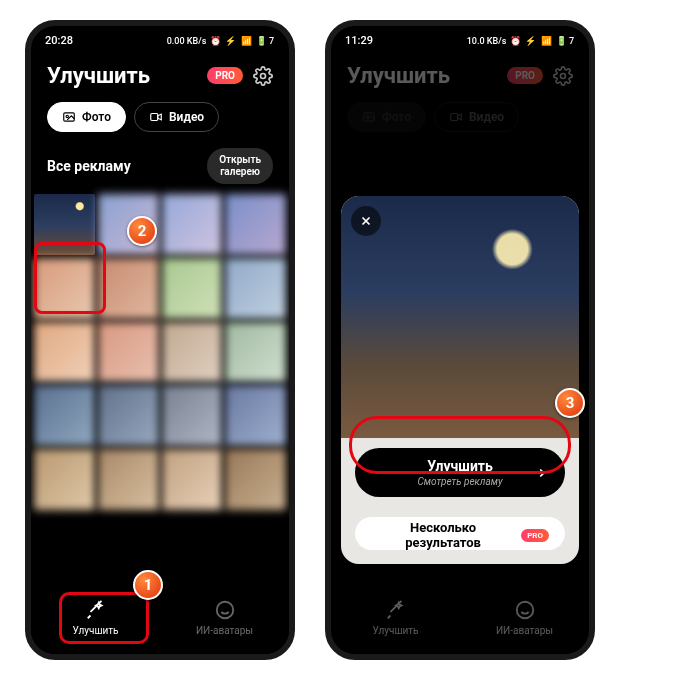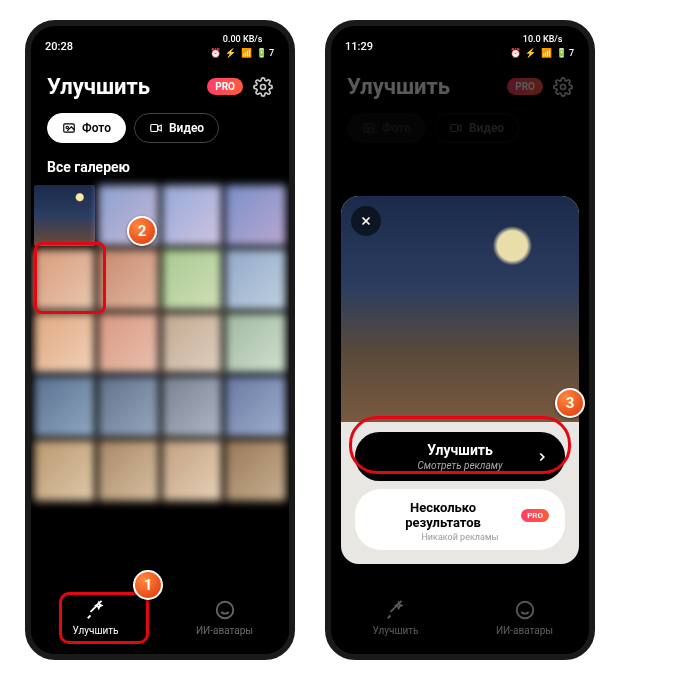--- a/index.html
+++ b/index.html
@@ -17,21 +17,21 @@
     position: relative;
     overflow: hidden;
     color: #fff;
   }
   
   .status {
     display: flex; justify-content: space-between;
     padding: 8px 14px 4px; font-size: 11px; font-weight: 500;
     align-items: center;
   }
-  .status-right { display: flex; gap: 4px; align-items: center; font-size: 9px; flex-direction: column; }
+  .status-right { display: flex; gap: 4px; align-items: center; font-size: 9px; }
   .status-icons { letter-spacing: 1px; }
   
   .header {
     display: flex; align-items: center; justify-content: space-between;
     padding: 12px 16px 8px;
   }
   .title { font-size: 22px; font-weight: 700; }
   .header-right { display: flex; align-items: center; gap: 10px; }
   .pro-badge {
     background: linear-gradient(90deg,#ff3d6b,#ff5c38);
@@ -132,21 +132,21 @@
   .btn-primary {
     background: #000; color: #fff; border-radius: 26px;
     padding: 10px 16px; display: flex; align-items: center;
     justify-content: space-between;
   }
   .btn-primary .txt { display: flex; flex-direction: column; align-items: center; flex: 1; }
   .btn-primary .main { font-size: 14px; font-weight: 700; }
   .btn-primary .sub { font-size: 10px; color: #aaa; margin-top: 2px; font-style: italic; }
   .btn-secondary {
     background: #fff; color: #000; border-radius: 26px;
-    padding: 8px 16px; text-align: center;
+    padding: 0 16px; text-align: center; margin-top: 12px;
   }
   .btn-secondary .main { font-size: 13px; font-weight: 700; display: inline-flex; align-items: center; gap: 6px; justify-content: center; }
   .btn-secondary .sub { font-size: 9px; color: #999; margin-top: 2px; }
   .pro-mini {
     background: linear-gradient(90deg,#ff3d6b,#ff5c38);
     color: #fff; font-size: 8px; font-weight: 700;
     padding: 2px 6px; border-radius: 8px;
   }
   .sheet-highlight {
     position: absolute; border: 3px solid #e30613;
@@ -188,21 +188,25 @@
     <div class="tab">
       <svg class="tab-icon" viewBox="0 0 24 24" fill="none" stroke="currentColor" stroke-width="2">
           <rect x="3" y="6" width="12" height="12" rx="2"></rect>
           <path d="M15 10l6-3v10l-6-3z"></path>
         </svg>
       <span>Видео</span>
     </div>
   </div>
 
   <div class="section-row">
-    <div class="section-title">Все галерею</div>
+    <div class="section-title">Все рекламу</div>
+    <div class="open-gallery">
+      <div>Открыть</div>
+      <div>галерею</div>
+    </div>
   </div>
 
   <div class="grid">
     <div class="cell first" style="background:radial-gradient(circle at 75% 20%, #ffe9a0 0 5%, transparent 7%),linear-gradient(180deg,#1b2a4a 0%,#2b3d60 50%,#6a4a35 100%)"></div>
     <div class="cell" style="background:linear-gradient(135deg,#8aa0d0,#c7b9d6)"></div>
     <div class="cell" style="background:linear-gradient(135deg,#95a8d8,#d0c4e0)"></div>
     <div class="cell" style="background:linear-gradient(135deg,#7a8fc8,#b8a8d0)"></div>
     <div class="cell" style="background:linear-gradient(135deg,#d89a7a,#e8c8b0)"></div>
     <div class="cell" style="background:linear-gradient(135deg,#c88a70,#e0b8a0)"></div>
     <div class="cell" style="background:linear-gradient(135deg,#a8c890,#d0e0b8)"></div>
@@ -304,21 +308,20 @@
         </div>
         <svg width="14" height="14" viewBox="0 0 24 24" fill="none" stroke="#fff" stroke-width="3">
             <path d="M9 18l6-6-6-6"></path>
           </svg>
       </div>
       <div class="btn-secondary">
         <div class="main">
           <span>Несколько результатов</span>
           <span class="pro-mini">PRO</span>
         </div>
-        <div class="sub">Никакой рекламы</div>
       </div>
     </div>
     <div class="sheet-highlight" style="left:8px;right:8px;top:220px;height:58px"></div>
   </div>
   <div class="callout" style="right:4px;top:362px">
       <span>3</span>
     </div>
 
   <div class="bottomnav">
     <div class="nav-item">

